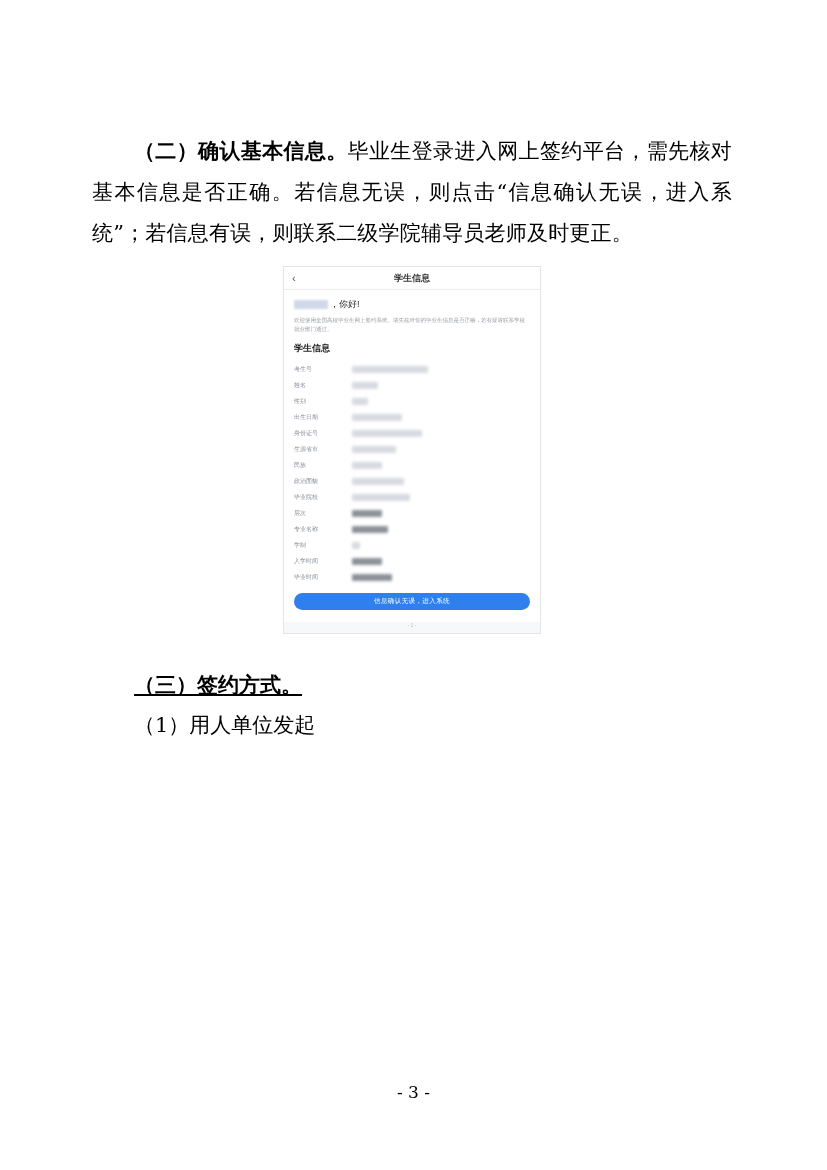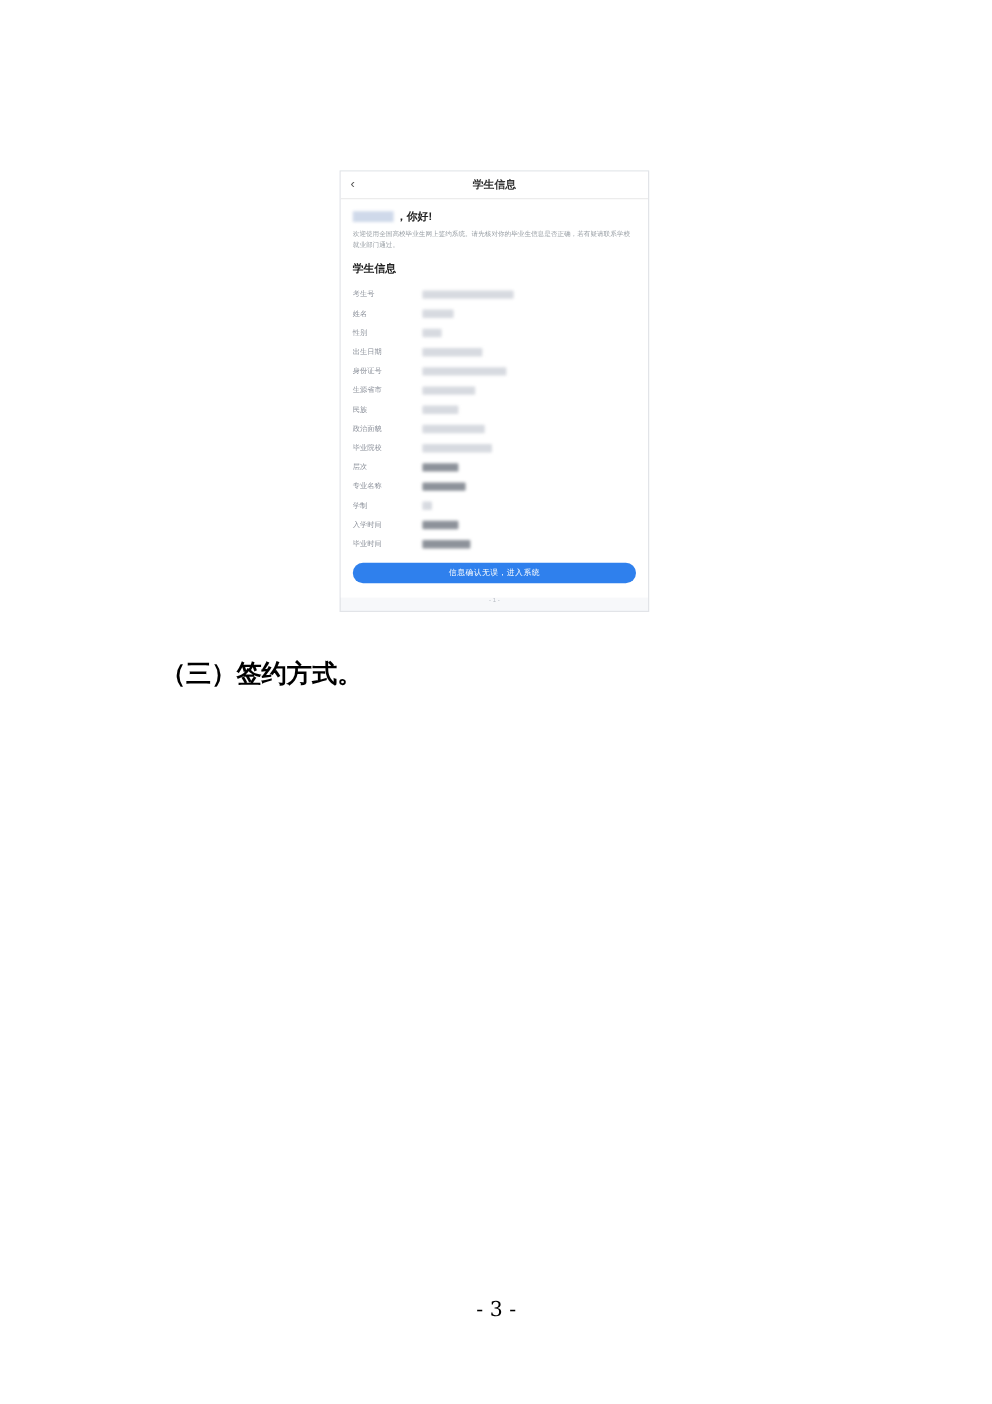--- a/index.html
+++ b/index.html
@@ -36,20 +36,21 @@
   }
   .bold {
     font-weight: bold;
   }
   .heading {
     margin: 0;
     font-size: 21px;
     line-height: 41px;
     font-weight: bold;
     text-indent: 42px;
+    text-decoration: underline;
   }
   .subheading {
     margin: 0;
     font-size: 21px;
     line-height: 41px;
     text-indent: 42px;
   }
   .spacer-md { height: 30px; }
 
   
@@ -99,21 +100,21 @@
   .greet-blur {
     width: 34px;
     height: 9px;
     background: #cfd9ea;
     filter: blur(1.2px);
     margin-right: 2px;
   }
   .greet-text {
     font-size: 9px;
     color: #222;
-    font-weight: bold;
+    font-weight: normal;
   }
   .notice {
     font-size: 5.5px;
     color: #9aa0a6;
     line-height: 9px;
     margin-bottom: 8px;
     filter: blur(0.25px);
   }
   .section-title {
     font-size: 9px;
@@ -171,20 +172,21 @@
     font-family: "DejaVu Serif", "Liberation Serif", serif;
   }
 </style>
 </head>
 <body>
 
 <div class="page">
 
   <div class="content">
 
+    <p class="body-text indent"><span class="bold">（二）确认基本信息。</span><span>毕业生登录进入网上签约平台，需先核对基本信息是否正确。若信息无误，则点击“信息确认无误，进入系统”；若信息有误，则联系二级学院辅导员老师及时更正。</span></p>
 
     <div class="figure">
       <div class="phone">
 
         <div class="phone-header">
           <span class="back">‹</span>
           <span class="title">学生信息</span>
         </div>
 
         <div class="phone-body">
@@ -261,19 +263,20 @@
         </div>
 
         <div class="phone-footer">- 1 -</div>
       </div>
     </div>
 
     <div class="spacer-md"></div>
 
     <p class="heading">（三）签约方式。</p>
 
+    <p class="subheading">（1）用人单位发起</p>
 
 
   </div>
 
   <div class="page-number">- 3 -</div>
 
 </div>
 
 </body></html>

